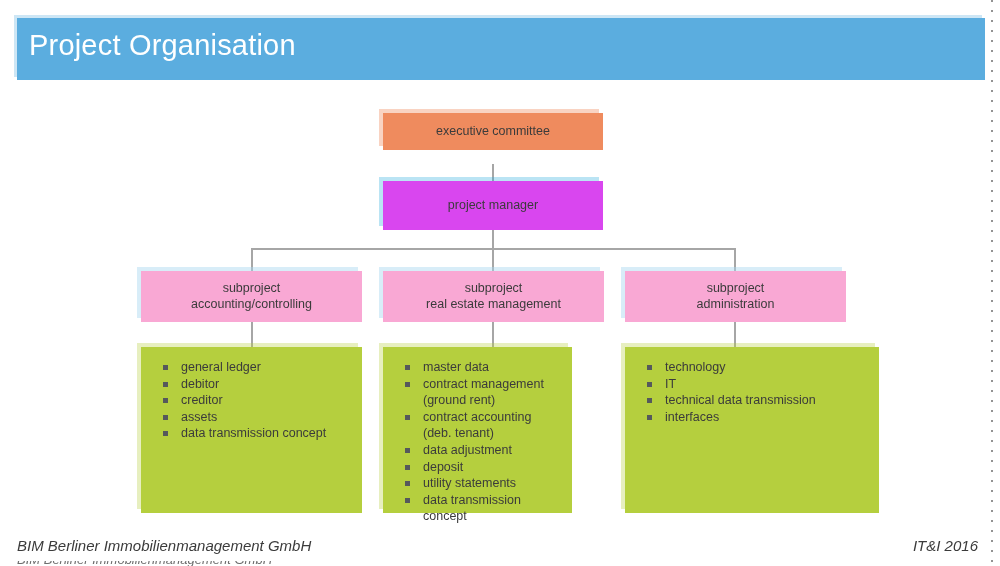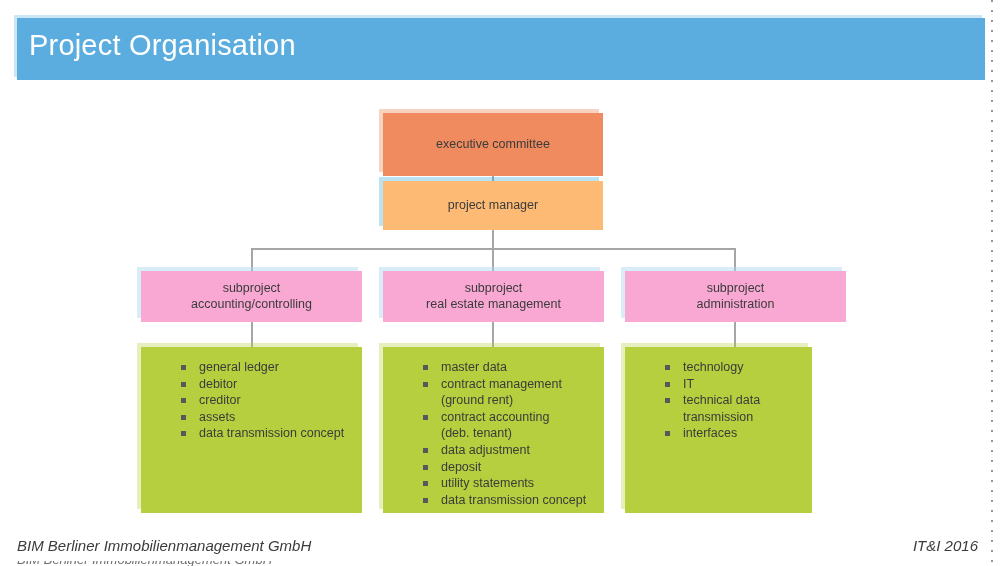--- a/index.html
+++ b/index.html
@@ -67,28 +67,28 @@
     justify-content: center;
     text-align: center;
     font-size: 12.5px;
     line-height: 1.25;
     color: #3b3b3b;
   }
   .node .node-label { white-space: pre-line; }
 
   .node-exec {
     left: 383px; top: 113px;
-    width: 220px; height: 63px;
+    width: 220px; height: 37px;
     background: #ef8b5e;
     box-shadow: -4px -4px 0 0 rgba(239,139,94,0.38);
   }
   .node-pm {
     left: 383px; top: 181px;
     width: 220px; height: 49px;
-    background: #fdba74;
+    background: #d946ef;
     box-shadow: -4px -4px 0 0 rgba(46,173,221,0.33);
   }
   .node-sub {
     top: 271px;
     height: 51px;
     background: #f9a8d4;
     box-shadow: -4px -4px 0 0 rgba(168,215,239,0.45);
   }
   .sub-1 { left: 141px; width: 221px; }
   .sub-2 { left: 383px; width: 221px; }
@@ -101,25 +101,25 @@
   }
   .conn-v { width: 2px; }
   .conn-h { height: 2px; }
 
   
   .panel {
     position: absolute;
     box-sizing: border-box;
     background: #b5cf3e;
     box-shadow: -4px -4px 0 0 rgba(181,207,62,0.33);
-    padding: 12px 10px 12px 36px;
+    padding: 12px 10px 12px 18px;
   }
   .panel-1 { left: 141px; top: 347px; width: 221px; height: 166px; }
-  .panel-2 { left: 383px; top: 347px; width: 221px; height: 166px; }
-  .panel-3 { left: 625px; top: 347px; width: 187px; height: 166px; }
+  .panel-2 { left: 383px; top: 347px; width: 189px; height: 166px; }
+  .panel-3 { left: 625px; top: 347px; width: 254px; height: 166px; }
 
   .panel ul {
     margin: 0;
     padding: 0;
     list-style: none;
   }
   .panel li {
     position: relative;
     font-size: 12.5px;
     line-height: 16.6px;

